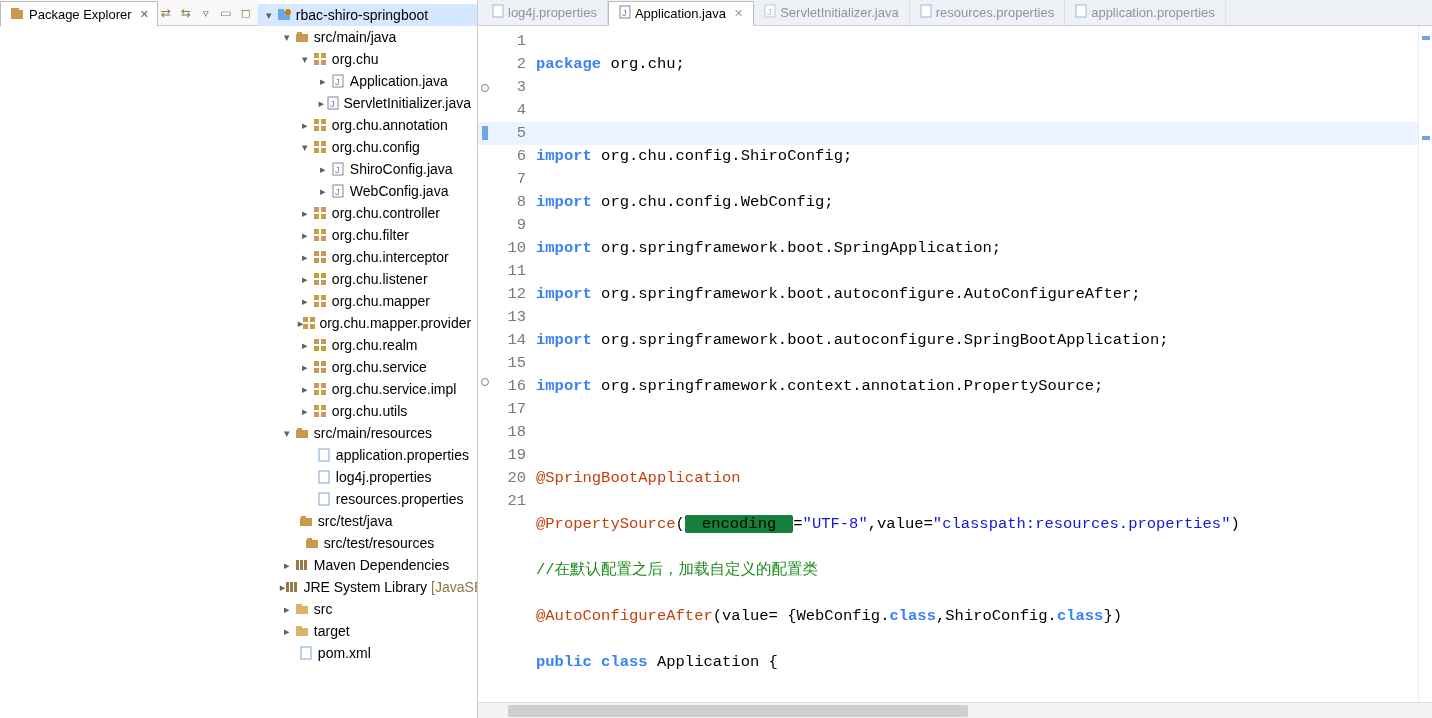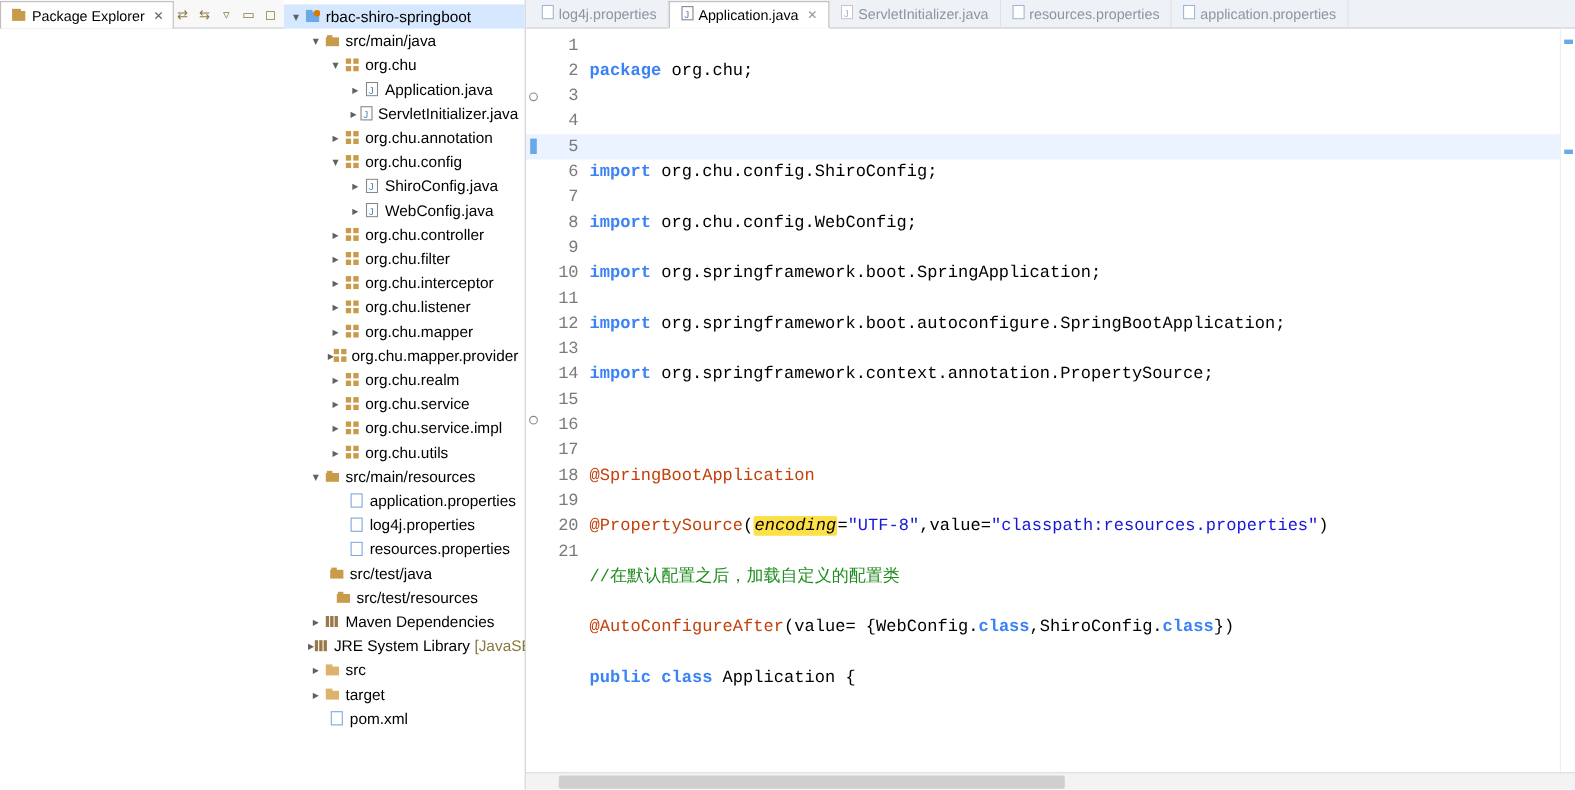--- a/index.html
+++ b/index.html
@@ -143,21 +143,21 @@
     position: relative;
     min-width:0;
   }
   .code-line { height:23px; }
   .hl-line { position:absolute; left:0; right:0; height:23px; background:#eaf3ff; z-index:0;}
   .code-line, .gutter .ln, .marker-col .mk { position:relative; z-index:1;}
   .kw { color:#3b82f6; font-weight:bold; }
   .str { color:#1717d6; }
   .ann { color:#c2410c; }
   .cmt { color:#1e8c1e; }
-  .annbox { background:#fde047; border-radius:2px; padding:0 1px;font-style:italic;}
+  .annbox { background:#15803d; border-radius:2px; padding:0 17px;}
   .bottom-scroll {
     height:16px;
     background:#f3f3f3;
     border-top:1px solid #ddd;
     position:relative;
   }
   .bottom-scroll .thumb {
     position:absolute; left:30px; top:2px; height:12px; width:460px;
     background:#cfcfcf; border-radius:2px;
   }
@@ -622,20 +622,21 @@
         <div class="ln">19</div>
         <div class="ln">20</div>
       <div class="ln">21</div>
     </div>
     <div class="code">
 <div class="code-line"><span class="kw">package</span><span> org.chu;</span></div>
 <div class="code-line"></div>
 <div class="code-line"><span class="kw">import</span><span> org.chu.config.ShiroConfig;</span></div>
 <div class="code-line"><span class="kw">import</span><span> org.chu.config.WebConfig;</span></div>
 <div class="code-line"><span class="kw">import</span><span> org.springframework.boot.SpringApplication;</span></div>
+<div class="code-line"><span class="kw">import</span><span> org.springframework.boot.autoconfigure.AutoConfigureAfter;</span></div>
 <div class="code-line"><span class="kw">import</span><span> org.springframework.boot.autoconfigure.SpringBootApplication;</span></div>
 <div class="code-line"><span class="kw">import</span><span> org.springframework.context.annotation.PropertySource;</span></div>
 <div class="code-line"></div>
 <div class="code-line"><span class="ann">@SpringBootApplication</span></div>
 <div class="code-line"><span class="ann">@PropertySource</span><span>(</span><span class="annbox">encoding</span><span>=</span><span class="str">"UTF-8"</span><span>,value=</span><span class="str">"classpath:resources.properties"</span><span>)</span></div>
 <div class="code-line"><span class="cmt">//在默认配置之后，加载自定义的配置类</span></div>
 <div class="code-line"><span class="ann">@AutoConfigureAfter</span><span>(value= {WebConfig.</span><span class="kw">class</span><span>,ShiroConfig.</span><span class="kw">class</span><span>})</span></div>
 <div class="code-line"><span class="kw">public</span><span class="kw"> class</span><span> Application {</span></div>
 <div class="code-line"></div>
 

